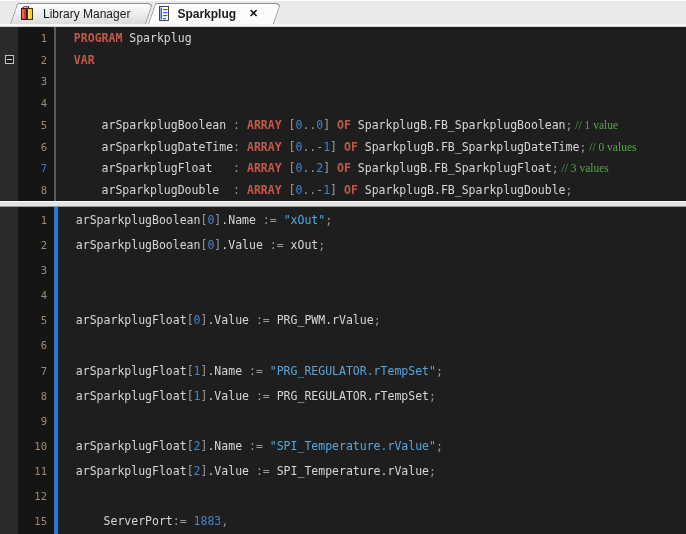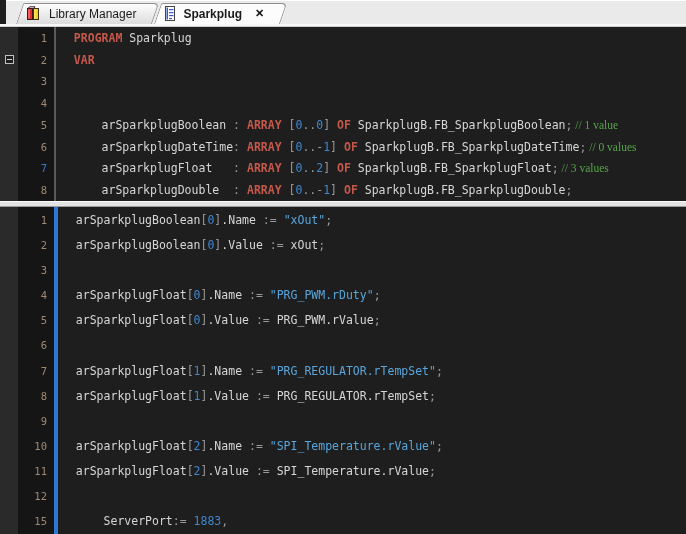--- a/index.html
+++ b/index.html
@@ -1,21 +1,21 @@
 <!DOCTYPE html>
 <html style="--c-kw: #c4584a; --c-id: #d6d6d6; --c-pun: #9a9a9a; --c-num: #3f87cf; --c-str: #58a6dc; --c-com: #57a64a; --c-linenum: #a18a74; --c-curline: #2f7bd0; --c-changebar: #2b79d7; --bg-code: #1e1e1e; --bg-gutter: #151515; --bg-fold: #2a2a2a;"><head>
 <meta charset="utf-8">
 <style>
   * { margin:0; padding:0; box-sizing:border-box; }
   html,body { width:686px; height:534px; overflow:hidden; background:#1e1e1e;
               font-family:"Liberation Sans", sans-serif; }
 
   
   .tabbar { height:24px; background:#eaeaea; display:flex; align-items:flex-end;
-            padding-left:10px; position:relative; border-top:1px solid #ffffff;margin-left:6px; }
+            padding-left:10px; position:relative; border-top:1px solid #ffffff; }
   .tabstrip-bottom { height:3px; background:#f7f7f7; border-bottom:1px solid #cfcfcf; }
   .tab { position:relative; height:21px; display:flex; align-items:center;
          padding:0 16px 0 10px; z-index:1; }
   .tab .tab-bg { position:absolute; inset:0; transform:skewX(-19deg);
                  transform-origin:bottom left; border:1px solid #8f8f8f; border-bottom:none;
                  border-radius:2px 5px 0 0; background:linear-gradient(#fdfdfd,#dcdcdc); }
   .tab.active { z-index:2; }
   .tab.active .tab-bg { background:#fcfcfc; }
   .tab-content { position:relative; display:flex; align-items:center; gap:7px; }
   .tab-label { font-size:12px; color:#1a1a1a; white-space:nowrap; }
@@ -166,21 +166,20 @@
       <div class="code-line">
         <span class="fold-col"></span>
         <span class="line-num">3</span>
         <span class="gutter-bar"></span>
         <span class="code-text"></span>
       </div>
       <div class="code-line">
         <span class="fold-col"></span>
         <span class="line-num">4</span>
         <span class="gutter-bar"></span>
-        <span class="code-text"><span class="tok-id">  arSparkplugFloat</span><span class="tok-pun">[</span><span class="tok-num">0</span><span class="tok-pun">]</span><span class="tok-id">.Name </span><span class="tok-pun">:= </span><span class="tok-str">"PRG_PWM.rDuty"</span><span class="tok-pun">;</span></span>
       </div>
       <div class="code-line">
         <span class="fold-col"></span>
         <span class="line-num">5</span>
         <span class="gutter-bar"></span>
         <span class="code-text"><span class="tok-id">  arSparkplugFloat</span><span class="tok-pun">[</span><span class="tok-num">0</span><span class="tok-pun">]</span><span class="tok-id">.Value </span><span class="tok-pun">:= </span><span class="tok-id">PRG_PWM.rValue</span><span class="tok-pun">;</span></span>
       </div>
       <div class="code-line">
         <span class="fold-col"></span>
         <span class="line-num">6</span>

